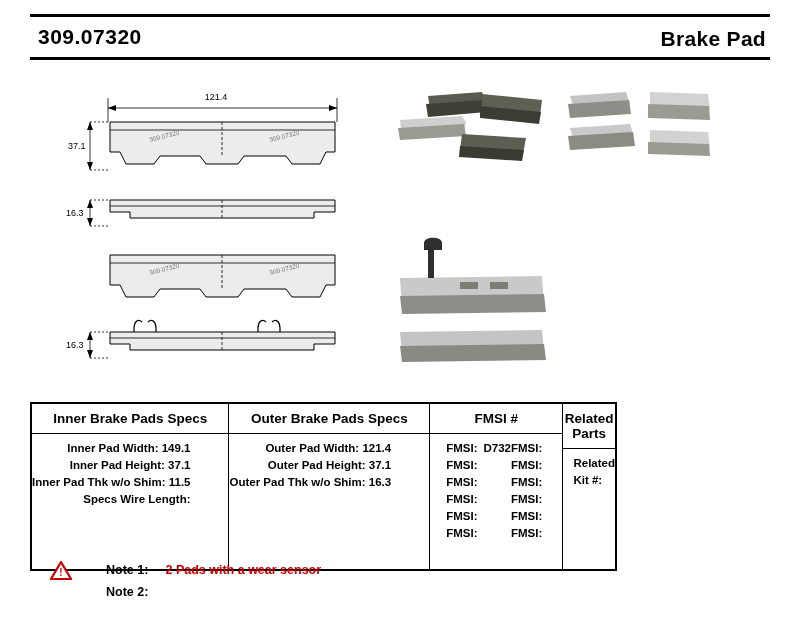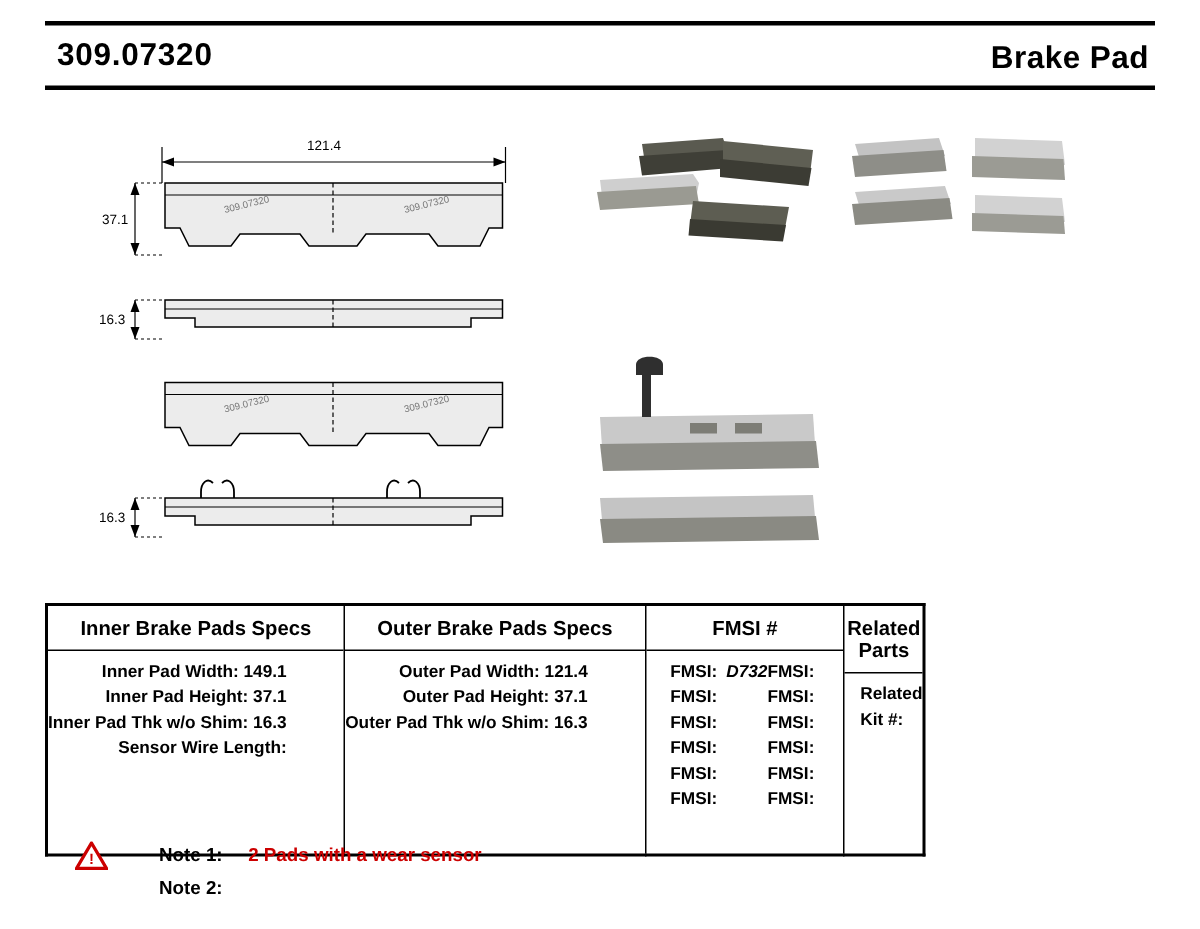--- a/index.html
+++ b/index.html
@@ -100,21 +100,21 @@
     display: grid;
     grid-template-columns: 1fr 1fr;
     padding-left: 16px;
   }
   .fmsi-cell {
     font-size: 11.5px;
     font-weight: bold;
     line-height: 17px;
     white-space: nowrap;
   }
-  .fmsi-cell .val { padding-left: 6px; font-style: italic; }
+  .fmsi-cell .val { padding-left: 6px; }
 
   .related-line {
     font-size: 11.5px;
     font-weight: bold;
     line-height: 17px;
     padding-left: 10px;
   }
 
   
   .notes {
@@ -245,22 +245,22 @@
   </div>
 
   <table class="spec-table">
     <tbody>
         <tr>
       <td style="width:190px">
         <div class="col-head">Inner Brake Pads Specs</div>
         <div class="col-body">
           <div class="spec-line right">Inner Pad Width: 149.1</div>
           <div class="spec-line right">Inner Pad Height: 37.1</div>
-          <div class="spec-line right">Inner Pad Thk w/o Shim: 16.3</div>
-          <div class="spec-line right">Sensor Wire Length:</div>
+          <div class="spec-line right">Inner Pad Thk w/o Shim: 11.5</div>
+          <div class="spec-line right">Specs Wire Length:</div>
         </div>
       </td>
       <td style="width:175px">
         <div class="col-head">Outer Brake Pads Specs</div>
         <div class="col-body">
           <div class="spec-line right">Outer Pad Width: 121.4</div>
           <div class="spec-line right">Outer Pad Height: 37.1</div>
           <div class="spec-line right">Outer Pad Thk w/o Shim: 16.3</div>
         </div>
       </td>

